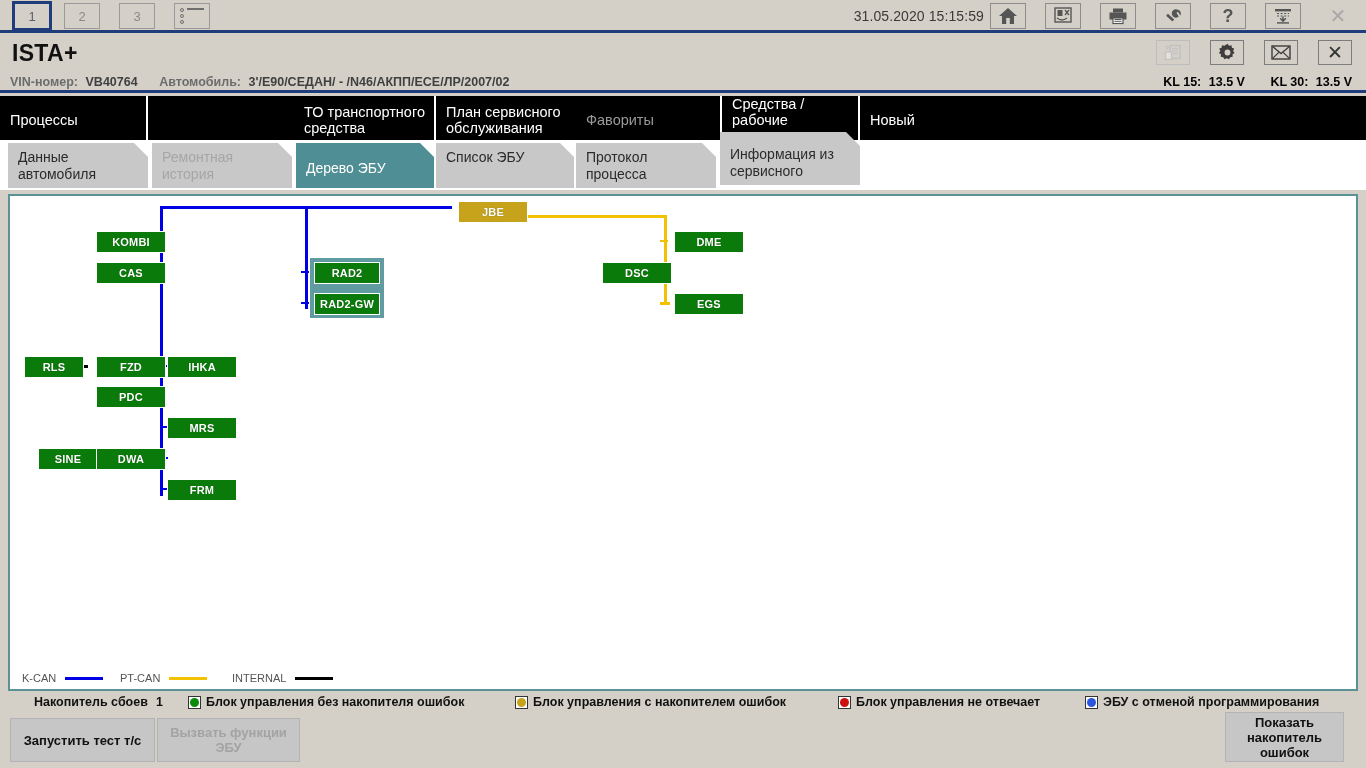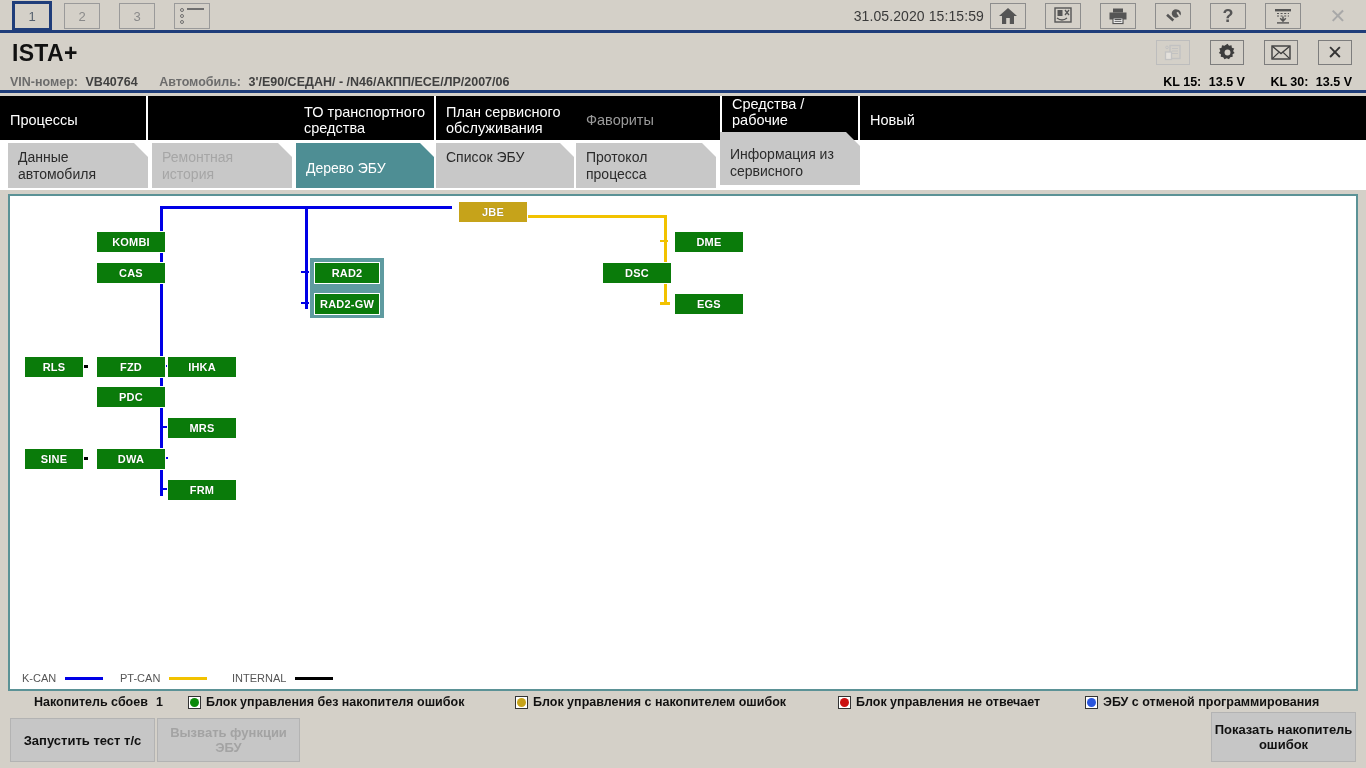--- a/index.html
+++ b/index.html
@@ -180,21 +180,21 @@
   #bottombar { position:absolute; left:0; top:716px; width:1366px; height:52px; background:#d4d0c8; }
   .bbtn {
     position:absolute; background:#c6c6c6; border:1px solid #b3b3b3;
     display:flex; align-items:center; justify-content:center;
     text-align:center; font-size:13px; font-weight:bold; color:#111;
     line-height:15px;
   }
   .bbtn.dim { color:#a3a3a3; }
   #btn-test { left:10px; top:718px; width:145px; height:44px; }
   #btn-ecufn { left:157px; top:718px; width:143px; height:44px; }
-  #btn-show { right:10px; top:712px; width:145px; height:50px; }
+  #btn-show { right:22px; top:712px; width:119px; height:50px; }
 
   svg { display:block; }
 </style>
 </head>
 <body>
 
 <div id="topbar">
   <div class="wintab active" id="wt1">
       <span>1</span>
     </div>
@@ -287,21 +287,21 @@
   <div class="aicon" id="ai-close">
     <span style="font-size:19px;color:#333;">✕</span>
   </div>
 </div>
 
 <div id="vinbar">
   <div id="vin-group">
     <span class="lbl">VIN-номер:</span>
     <span class="val">VB40764</span>
     <span class="lbl" style="margin-left:14px;">Автомобиль:</span>
-    <span class="val">3'/E90/СЕДАН/ - /N46/АКПП/ЕСЕ/ЛР/2007/06</span>
+    <span class="val">3'/E90/СЕДАН/ - /N46/АКПП/ЕСЕ/ЛР/2007/02</span>
   </div>
   <div id="kl-group">
     <span>KL 15:</span>
     <span style="margin-right:22px;">13.5 V</span>
     <span>KL 30:</span>
     <span>13.5 V</span>
   </div>
 </div>
 
 <div id="maintabs">
@@ -378,21 +378,21 @@
   <div class="node green" style="left:14px; top:160px; width:60px;">
       <span>RLS</span>
     </div>
   <div class="node green" style="left:86px; top:160px; width:70px;">
       <span>FZD</span>
     </div>
   <div class="node green" style="left:86px; top:190px; width:70px;">
       <span>PDC</span>
     </div>
 
-  <div class="node green" style="left:14px; top:252px; width:60px;">
+  <div class="node green" style="left:28px; top:252px; width:60px;">
       <span>SINE</span>
     </div>
   <div class="node green" style="left:86px; top:252px; width:70px;">
       <span>DWA</span>
     </div>
 
   <div class="node green" style="left:157px; top:160px; width:70px;">
       <span>IHKA</span>
     </div>
   <div class="node green" style="left:157px; top:221px; width:70px;">

